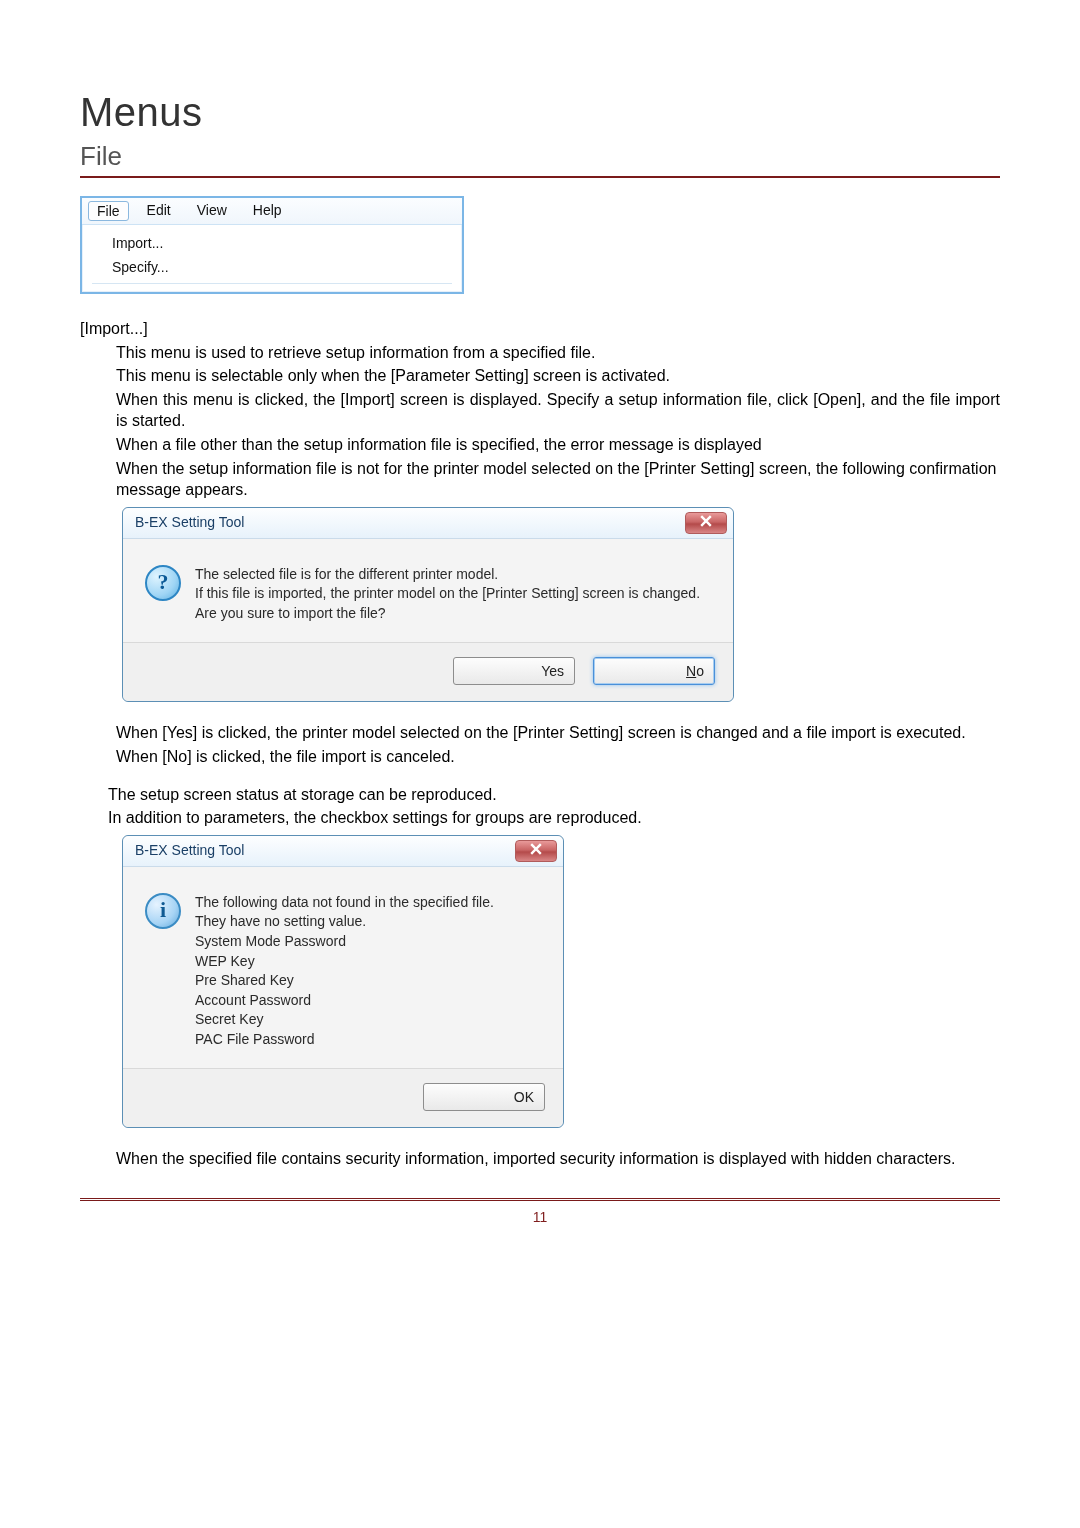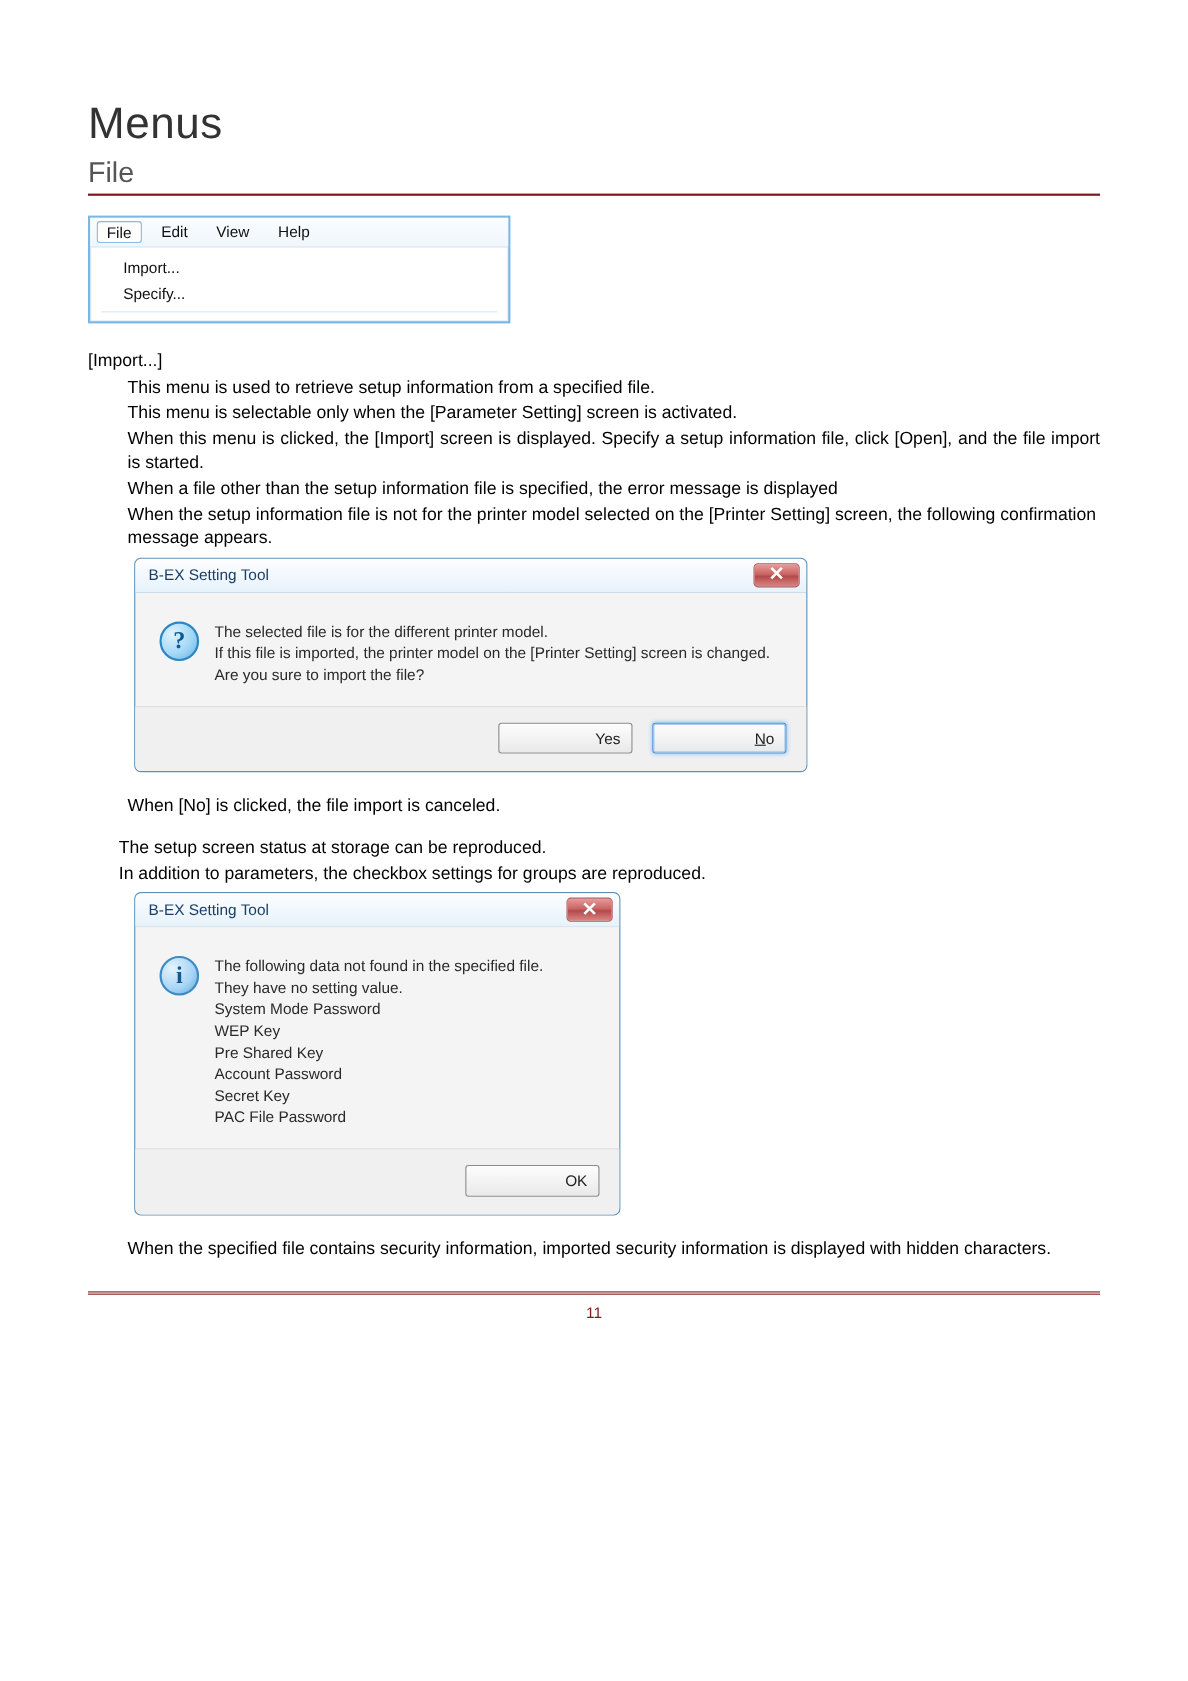--- a/index.html
+++ b/index.html
@@ -257,20 +257,21 @@
       </div>
       <div class="btnbar">
         <div class="win-btn">Yes</div>
         <div class="win-btn default"><u class="acc">N</u><span>o</span></div>
       </div>
     </div>
 
     <div class="spacer-md"></div>
 
     <div class="indent">
+      <div class="para justify">When [Yes] is clicked, the printer model selected on the [Printer Setting] screen is changed and a file import is executed.</div>
       <div class="para">When [No] is clicked, the file import is canceled.</div>
     </div>
 
     <div class="spacer-sm"></div>
 
     <div class="indent" style="padding-left:28px;">
       <div class="para">The setup screen status at storage can be reproduced.</div>
       <div class="para">In addition to parameters, the checkbox settings for groups are reproduced.</div>
     </div>
 

